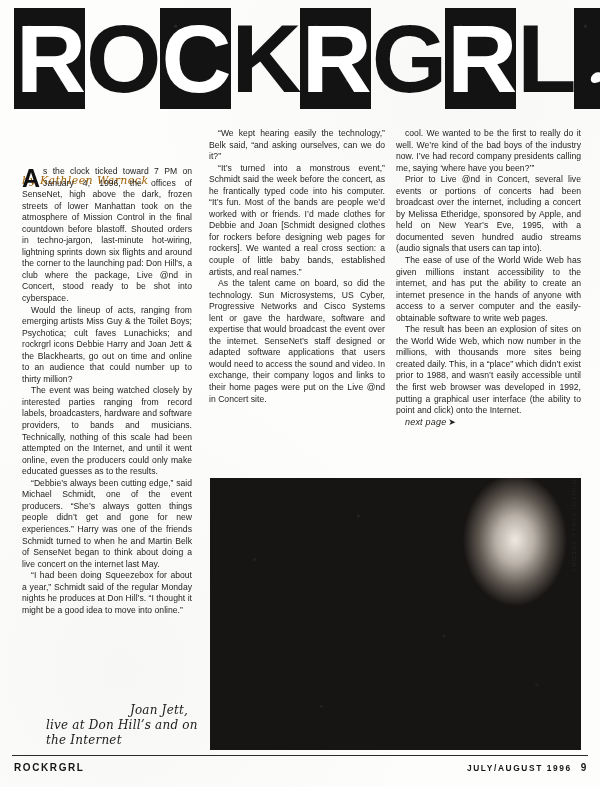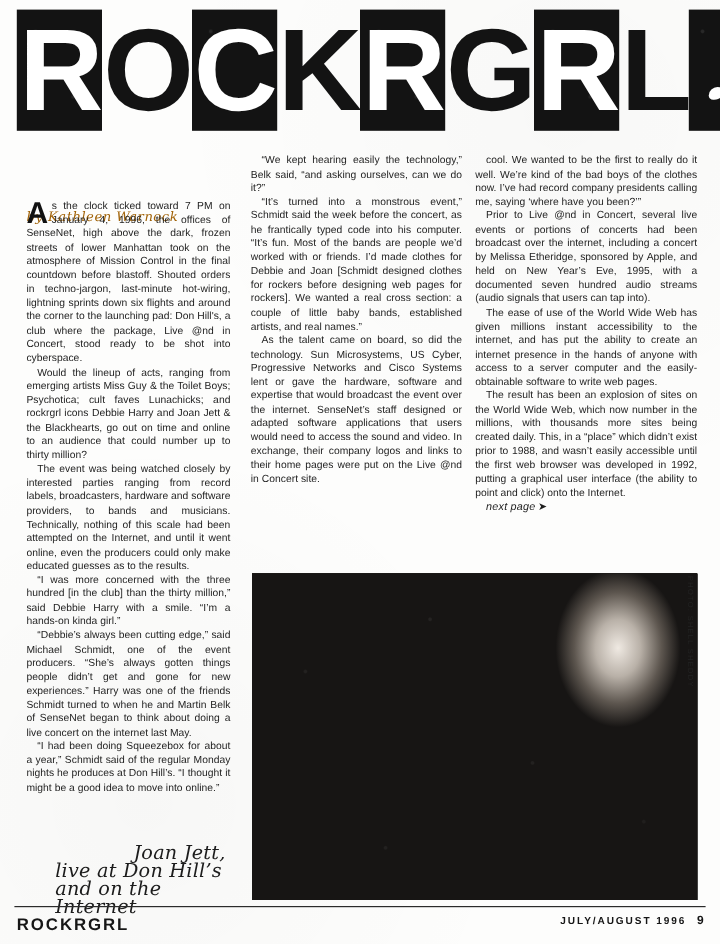--- a/index.html
+++ b/index.html
@@ -173,42 +173,42 @@
   }
 
   
   .caption {
     position: absolute;
     left: 6px;
     top: 703px;
     width: 196px;
     font-family: "DejaVu Serif", serif;
     font-style: italic;
-    font-size: 16px;
+    font-size: 12px;
     line-height: 15px;
     color: #1c1c1c;
     letter-spacing: 0.2px;
   }
   .caption .ln1 { display: block; text-align: right; padding-right: 14px; }
   .caption .ln2 { display: block; text-align: left; margin-left: 40px; }
 
   
   .rule {
     position: absolute;
     left: 12px;
     top: 755px;
     width: 576px;
     height: 1px;
     background: #2b2b2b;
   }
   .footer-left {
     position: absolute;
     left: 14px;
     top: 762px;
-    font-size: 14px;
+    font-size: 10px;
     font-weight: bold;
     letter-spacing: 1.6px;
     color: #161616;
   }
   .footer-right {
     position: absolute;
     right: 12px;
     top: 762px;
     font-size: 8.4px;
     font-weight: bold;
@@ -232,33 +232,32 @@
   <span class="ltr pos">L</span>
   <span class="ltr note">♪</span>
 </div>
 
 <div class="byline">by Kathleen Warnock</div>
 
 <div class="col" id="col1">
   <p class="noind"><span class="dropcap">A</span><span>s the clock ticked toward 7 PM on January 4, 1996, the offices of SenseNet, high above the dark, frozen streets of lower Manhattan took on the atmosphere of Mission Control in the final countdown before blastoff. Shouted orders in techno-jargon, last-minute hot-wiring, lightning sprints down six flights and around the corner to the launching pad: Don Hill's, a club where the package, Live @nd in Concert, stood ready to be shot into cyberspace.</span></p>
   <p>Would the lineup of acts, ranging from emerging artists Miss Guy &amp; the Toilet Boys; Psychotica; cult faves Lunachicks; and rockrgrl icons Debbie Harry and Joan Jett &amp; the Blackhearts, go out on time and online to an audience that could number up to thirty million?</p>
   <p>The event was being watched closely by interested parties ranging from record labels, broadcasters, hardware and software providers, to bands and musicians. Technically, nothing of this scale had been attempted on the Internet, and until it went online, even the producers could only make educated guesses as to the results.</p>
-  <p>“I was more concerned with the three hundred [in the club] than the thirty million,” said Debbie Harry with a smile. “I’m a hands-on kinda girl.”</p>
   <p>“Debbie’s always been cutting edge,” said Michael Schmidt, one of the event producers. “She’s always gotten things people didn’t get and gone for new experiences.” Harry was one of the friends Schmidt turned to when he and Martin Belk of SenseNet began to think about doing a live concert on the internet last May.</p>
   <p>“I had been doing Squeezebox for about a year,” Schmidt said of the regular Monday nights he produces at Don Hill’s. “I thought it might be a good idea to move into online.”</p>
 </div>
 
 <div class="col" id="col2">
   <p>“We kept hearing easily the technology,” Belk said, “and asking ourselves, can we do it?”</p>
   <p>“It’s turned into a monstrous event,” Schmidt said the week before the concert, as he frantically typed code into his computer. “It’s fun. Most of the bands are people we’d worked with or friends. I’d made clothes for Debbie and Joan [Schmidt designed clothes for rockers before designing web pages for rockers]. We wanted a real cross section: a couple of little baby bands, established artists, and real names.”</p>
   <p>As the talent came on board, so did the technology. Sun Microsystems, US Cyber, Progressive Networks and Cisco Systems lent or gave the hardware, software and expertise that would broadcast the event over the internet. SenseNet’s staff designed or adapted software applications that users would need to access the sound and video. In exchange, their company logos and links to their home pages were put on the Live @nd in Concert site.</p>
 </div>
 
 <div class="col" id="col3">
-  <p>cool. We wanted to be the first to really do it well. We’re kind of the bad boys of the clothes now. I’ve had record company presidents calling me, saying ‘where have you been?’”</p>
+  <p>cool. We wanted to be the first to really do it well. We’re kind of the bad boys of the industry now. I’ve had record company presidents calling me, saying ‘where have you been?’”</p>
   <p>Prior to Live @nd in Concert, several live events or portions of concerts had been broadcast over the internet, including a concert by Melissa Etheridge, sponsored by Apple, and held on New Year’s Eve, 1995, with a documented seven hundred audio streams (audio signals that users can tap into).</p>
   <p>The ease of use of the World Wide Web has given millions instant accessibility to the internet, and has put the ability to create an internet presence in the hands of anyone with access to a server computer and the easily-obtainable software to write web pages.</p>
   <p>The result has been an explosion of sites on the World Wide Web, which now number in the millions, with thousands more sites being created daily. This, in a “place” which didn’t exist prior to 1988, and wasn’t easily accessible until the first web browser was developed in 1992, putting a graphical user interface (the ability to point and click) onto the Internet.</p>
   <p class="nextpage"><span>next page</span><span class="arw">➤</span></p>
 </div>
 
 <div class="photo"></div>
 <div class="photo-credit">PHOTO: SHELL SHEDDY</div>
 
 <div class="caption">

